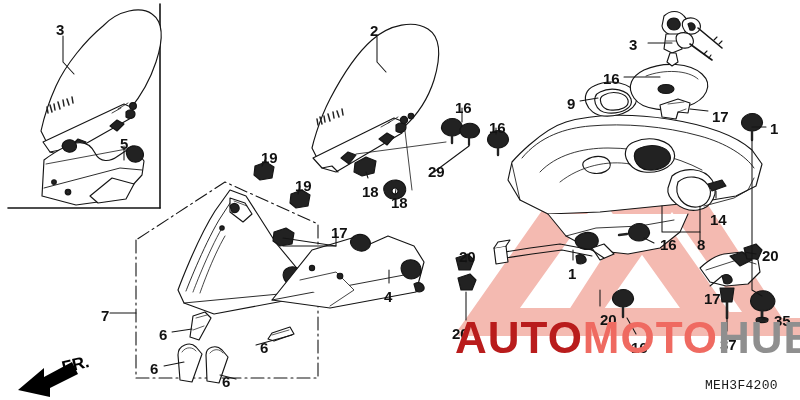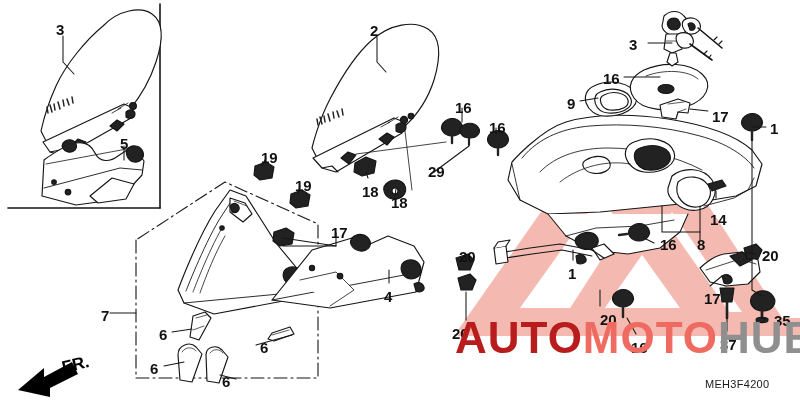--- a/index.html
+++ b/index.html
@@ -1,20 +1,20 @@
 <!DOCTYPE html>
 <html><head>
 <meta charset="utf-8">
 <style>
   html,body{margin:0;padding:0;background:#ffffff;}
   body{font-family:"Liberation Sans",sans-serif;}
   #page{position:relative;width:800px;height:400px;background:#ffffff;overflow:hidden;}
   #page svg{position:absolute;left:0;top:0;}
   .lbl{position:absolute;font-family:"Liberation Sans",sans-serif;font-weight:bold;color:#111;font-size:15px;line-height:1;white-space:nowrap;}
-  .code{position:absolute;font-family:Liberation Sans, sans-serif;font-size:11px;color:#1a1a1a;letter-spacing:.3px;text-align:right;}
+  .code{position:absolute;font-family:Liberation Mono, monospace;font-size:13px;color:#1a1a1a;letter-spacing:.3px;text-align:right;}
   .wm-text{position:absolute;font-family:"Liberation Sans",sans-serif;font-weight:bold;font-size:44px;letter-spacing:1px;line-height:1;}
   .fr{position:absolute;font-family:"Liberation Sans",sans-serif;font-weight:bold;font-size:17px;color:#000;transform:rotate(-14deg);}
 </style>
 </head>
 <body>
 
 <div id="page">
 
   <svg width="800" height="400">
     <g opacity="0.72" fill="#f0a094">

